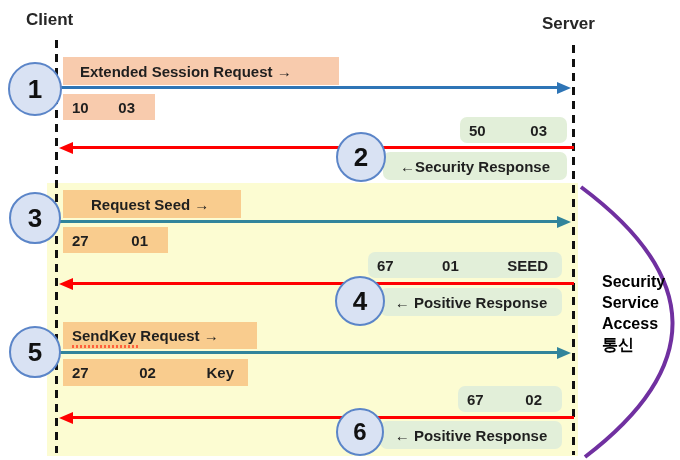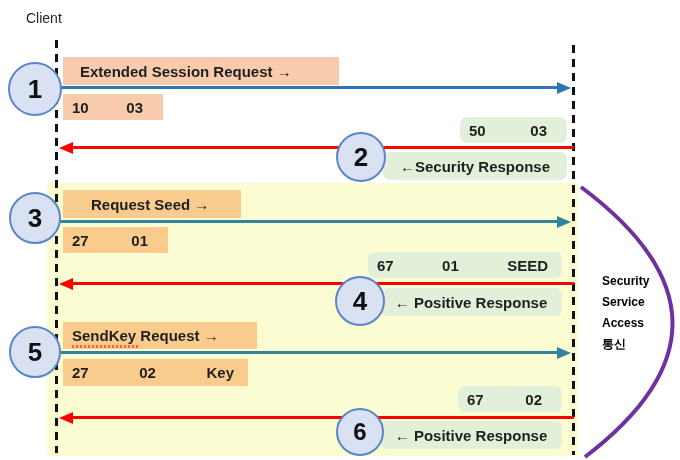--- a/index.html
+++ b/index.html
@@ -1,19 +1,19 @@
 <!DOCTYPE html>
 <html><head>
 <meta charset="utf-8">
 <style>
   html,body{margin:0;padding:0;}
   body{font-family:"Liberation Sans","DejaVu Sans",sans-serif;background:#fff;}
   .canvas{position:relative;width:680px;height:460px;background:#fff;overflow:hidden;}
 
-  .lifeline-label{position:absolute;font-size:14px;color:#262626;z-index:2;}
+  .lifeline-label{position:absolute;font-size:17px;color:#262626;z-index:2;font-weight:bold;}
   .lifeline{position:absolute;width:3px;z-index:1;
     background:repeating-linear-gradient(to bottom,#111 0 8px,transparent 8px 14px);}
 
   .group-box{position:absolute;left:47px;top:183px;width:531px;height:273px;
     background:#FCFCD2;z-index:0;}
 
   .msg-label,.bytes{position:absolute;z-index:2;font-weight:bold;font-size:15px;
     color:#1f1f1f;display:flex;align-items:center;}
   .peach{background:#F8CBAD;}
   .orange{background:#F9CC8E;}
@@ -34,50 +34,51 @@
   .ah-l-red{border-right:14px solid #FF0000;}
 
   .step-circle{position:absolute;border-radius:50%;background:#D9E2F3;
     border:2px solid #5B85C8;box-sizing:border-box;z-index:4;
     display:flex;align-items:center;justify-content:center;
     font-weight:bold;font-size:26px;color:#111;}
 
   .arc-svg{position:absolute;left:0;top:0;z-index:1;pointer-events:none;}
 
   .annotation{position:absolute;left:602px;top:271px;z-index:2;font-weight:bold;
-    font-size:12px;line-height:21px;color:#000;}
+    font-size:16px;line-height:21px;color:#000;}
 
   .squiggle{position:absolute;height:3px;z-index:3;opacity:.85;
     background:repeating-linear-gradient(90deg,#ff4d2e 0 2px,transparent 2px 4px);}
 </style>
 </head>
 <body>
 
 <div class="canvas">
 
   <div class="lifeline-label" style="left:26px;top:10px;">Client</div>
+  <div class="lifeline-label" style="left:542px;top:14px;">Server</div>
   <div class="lifeline" style="left:55px;top:40px;height:413px;"></div>
   <div class="lifeline" style="left:572px;top:45px;height:410px;"></div>
 
   <div class="group-box"></div>
 
   <svg class="arc-svg" width="680" height="460">
     <path d="M 581 187 Q 762 322 585 457" stroke="#7030A0" stroke-width="4" fill="none"></path>
   </svg>
   <div class="annotation">
     <div>Security</div>
     <div>Service</div>
     <div>Access</div>
     <div>통신</div>
   </div>
 
   <div class="msg-label peach left-pad" style="left:63px;top:57px;width:259px;height:28px;padding-left:17px;">Extended Session Request →</div>
   <div class="arrow-line blue" style="left:57px;top:86px;width:500px;"></div>
   <div class="ah ah-r-blue" style="left:557px;top:82px;"></div>
-  <div class="bytes peach" style="left:63px;top:94px;width:100px;height:26px;">
+  <div class="bytes peach" style="left:63px;top:94px;width:92px;height:26px;">
     <span>10</span>
     <span>03</span>
   </div>
   <div class="step-circle" style="left:8px;top:62px;width:54px;height:54px;">
       <span>1</span>
     </div>
 
   <div class="bytes green" style="left:460px;top:117px;width:107px;height:26px;">
     <span>50</span>
     <span>03</span>

